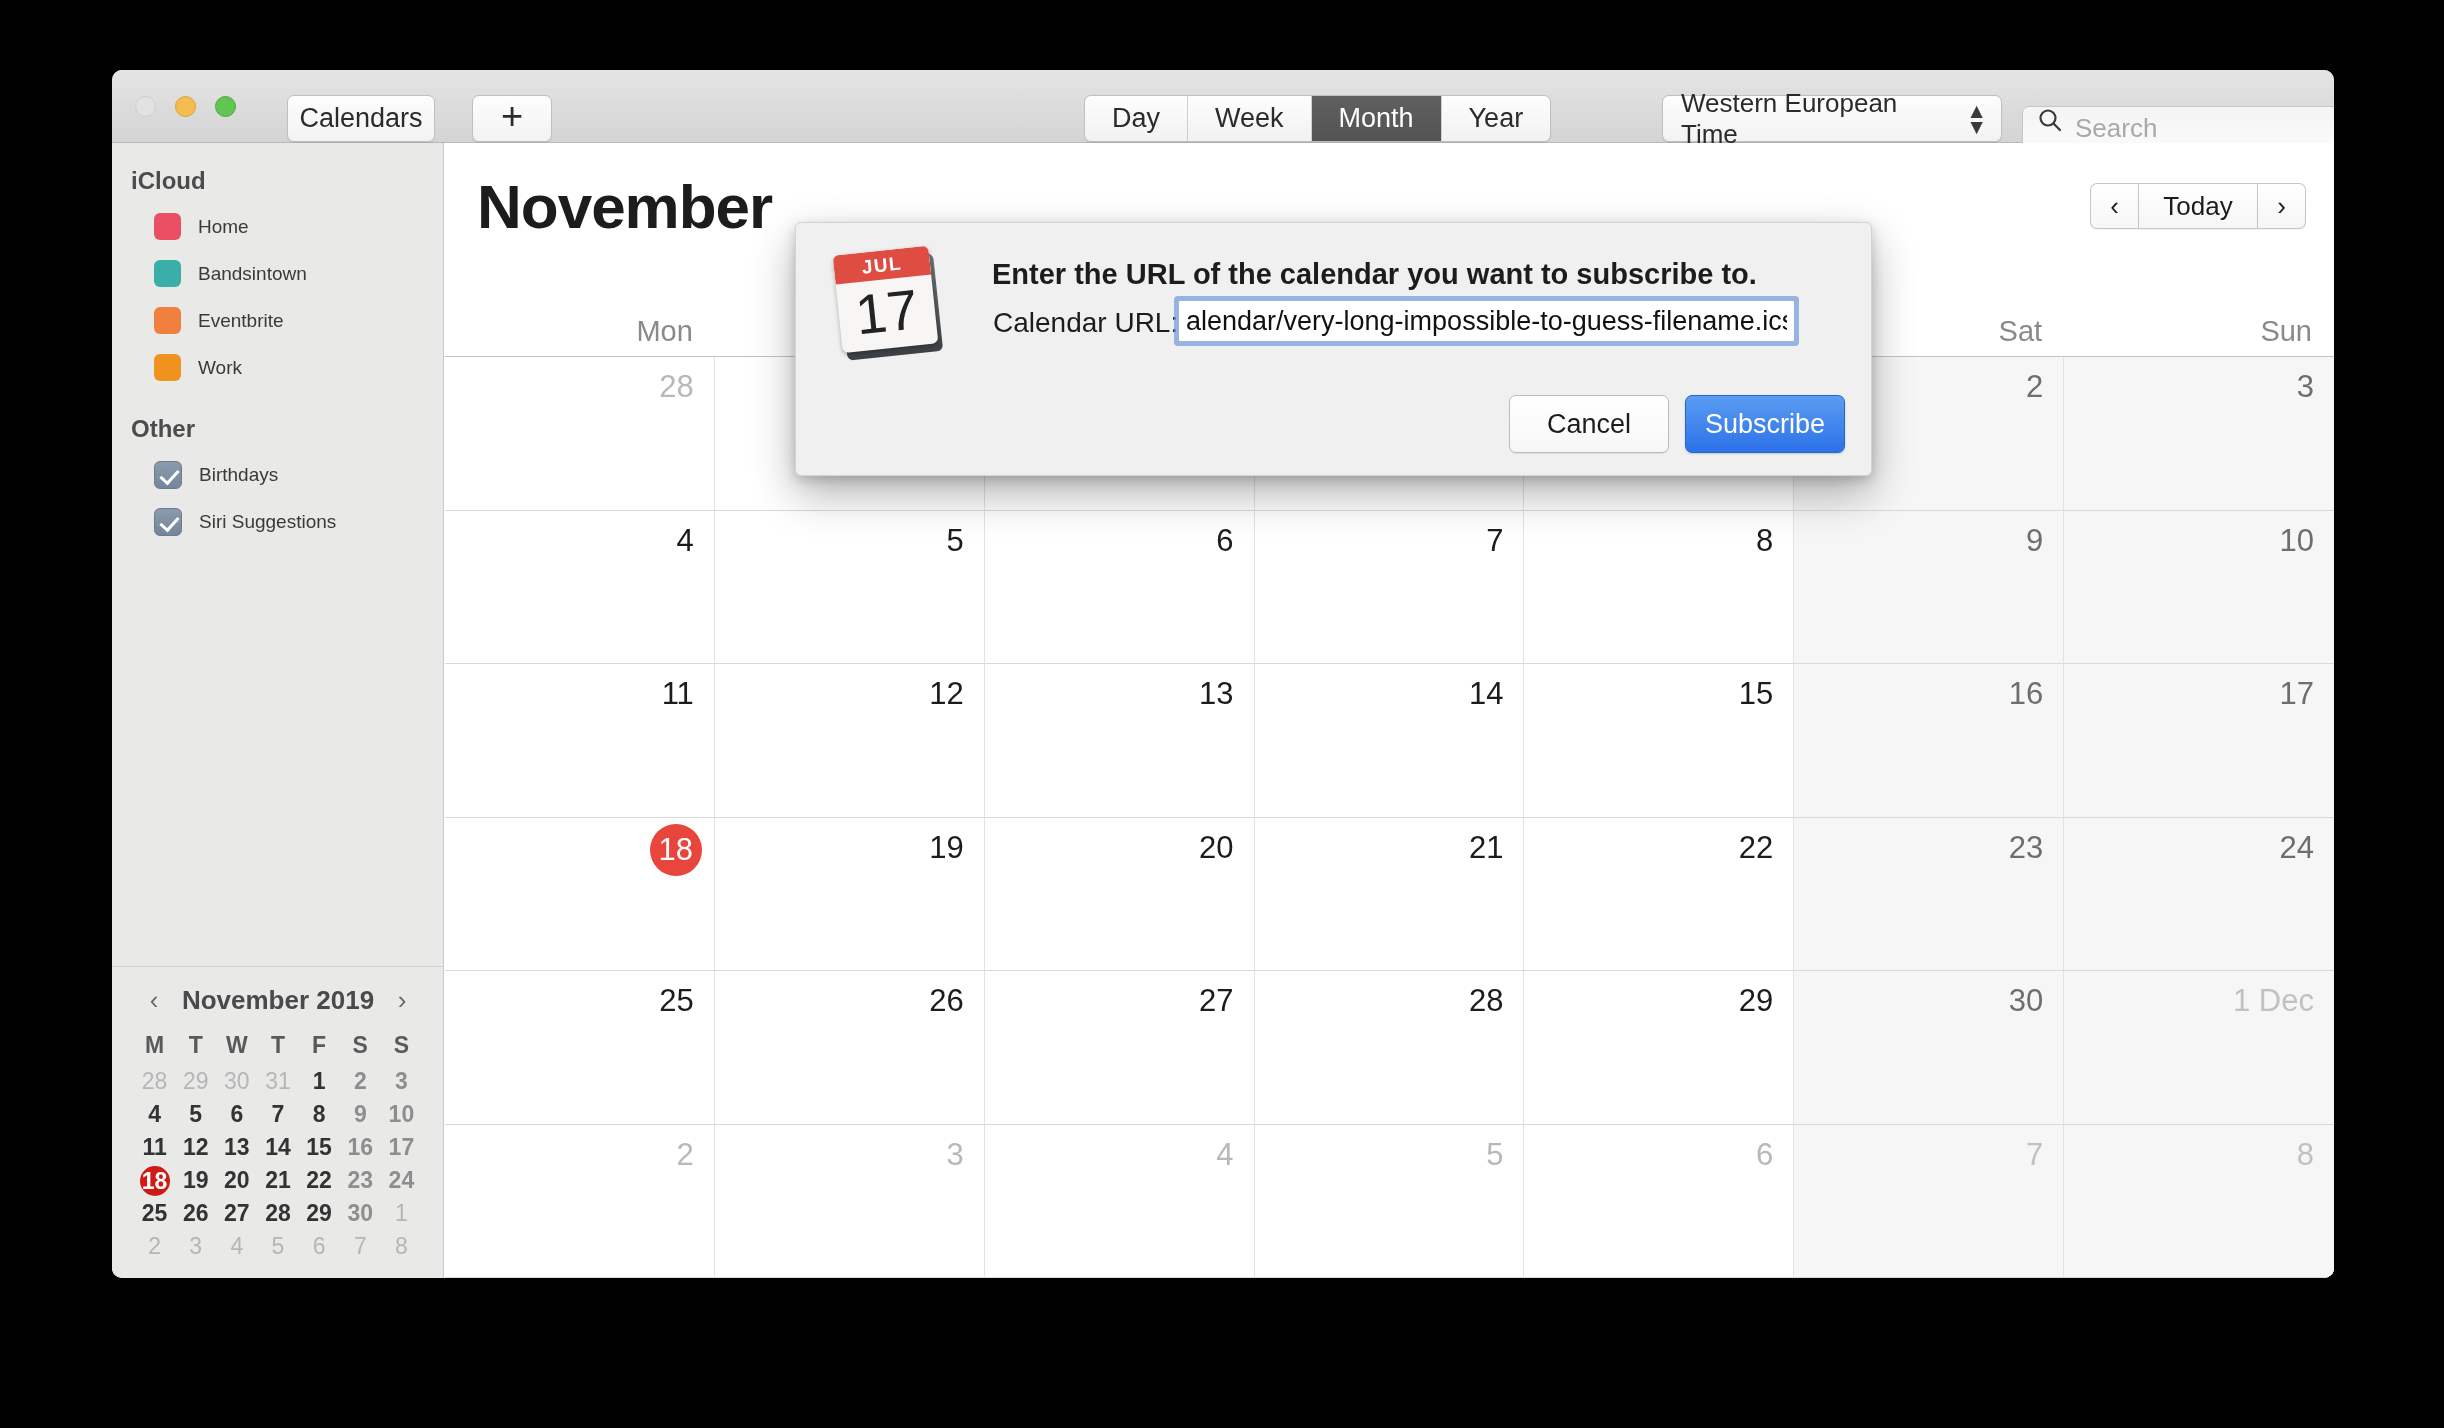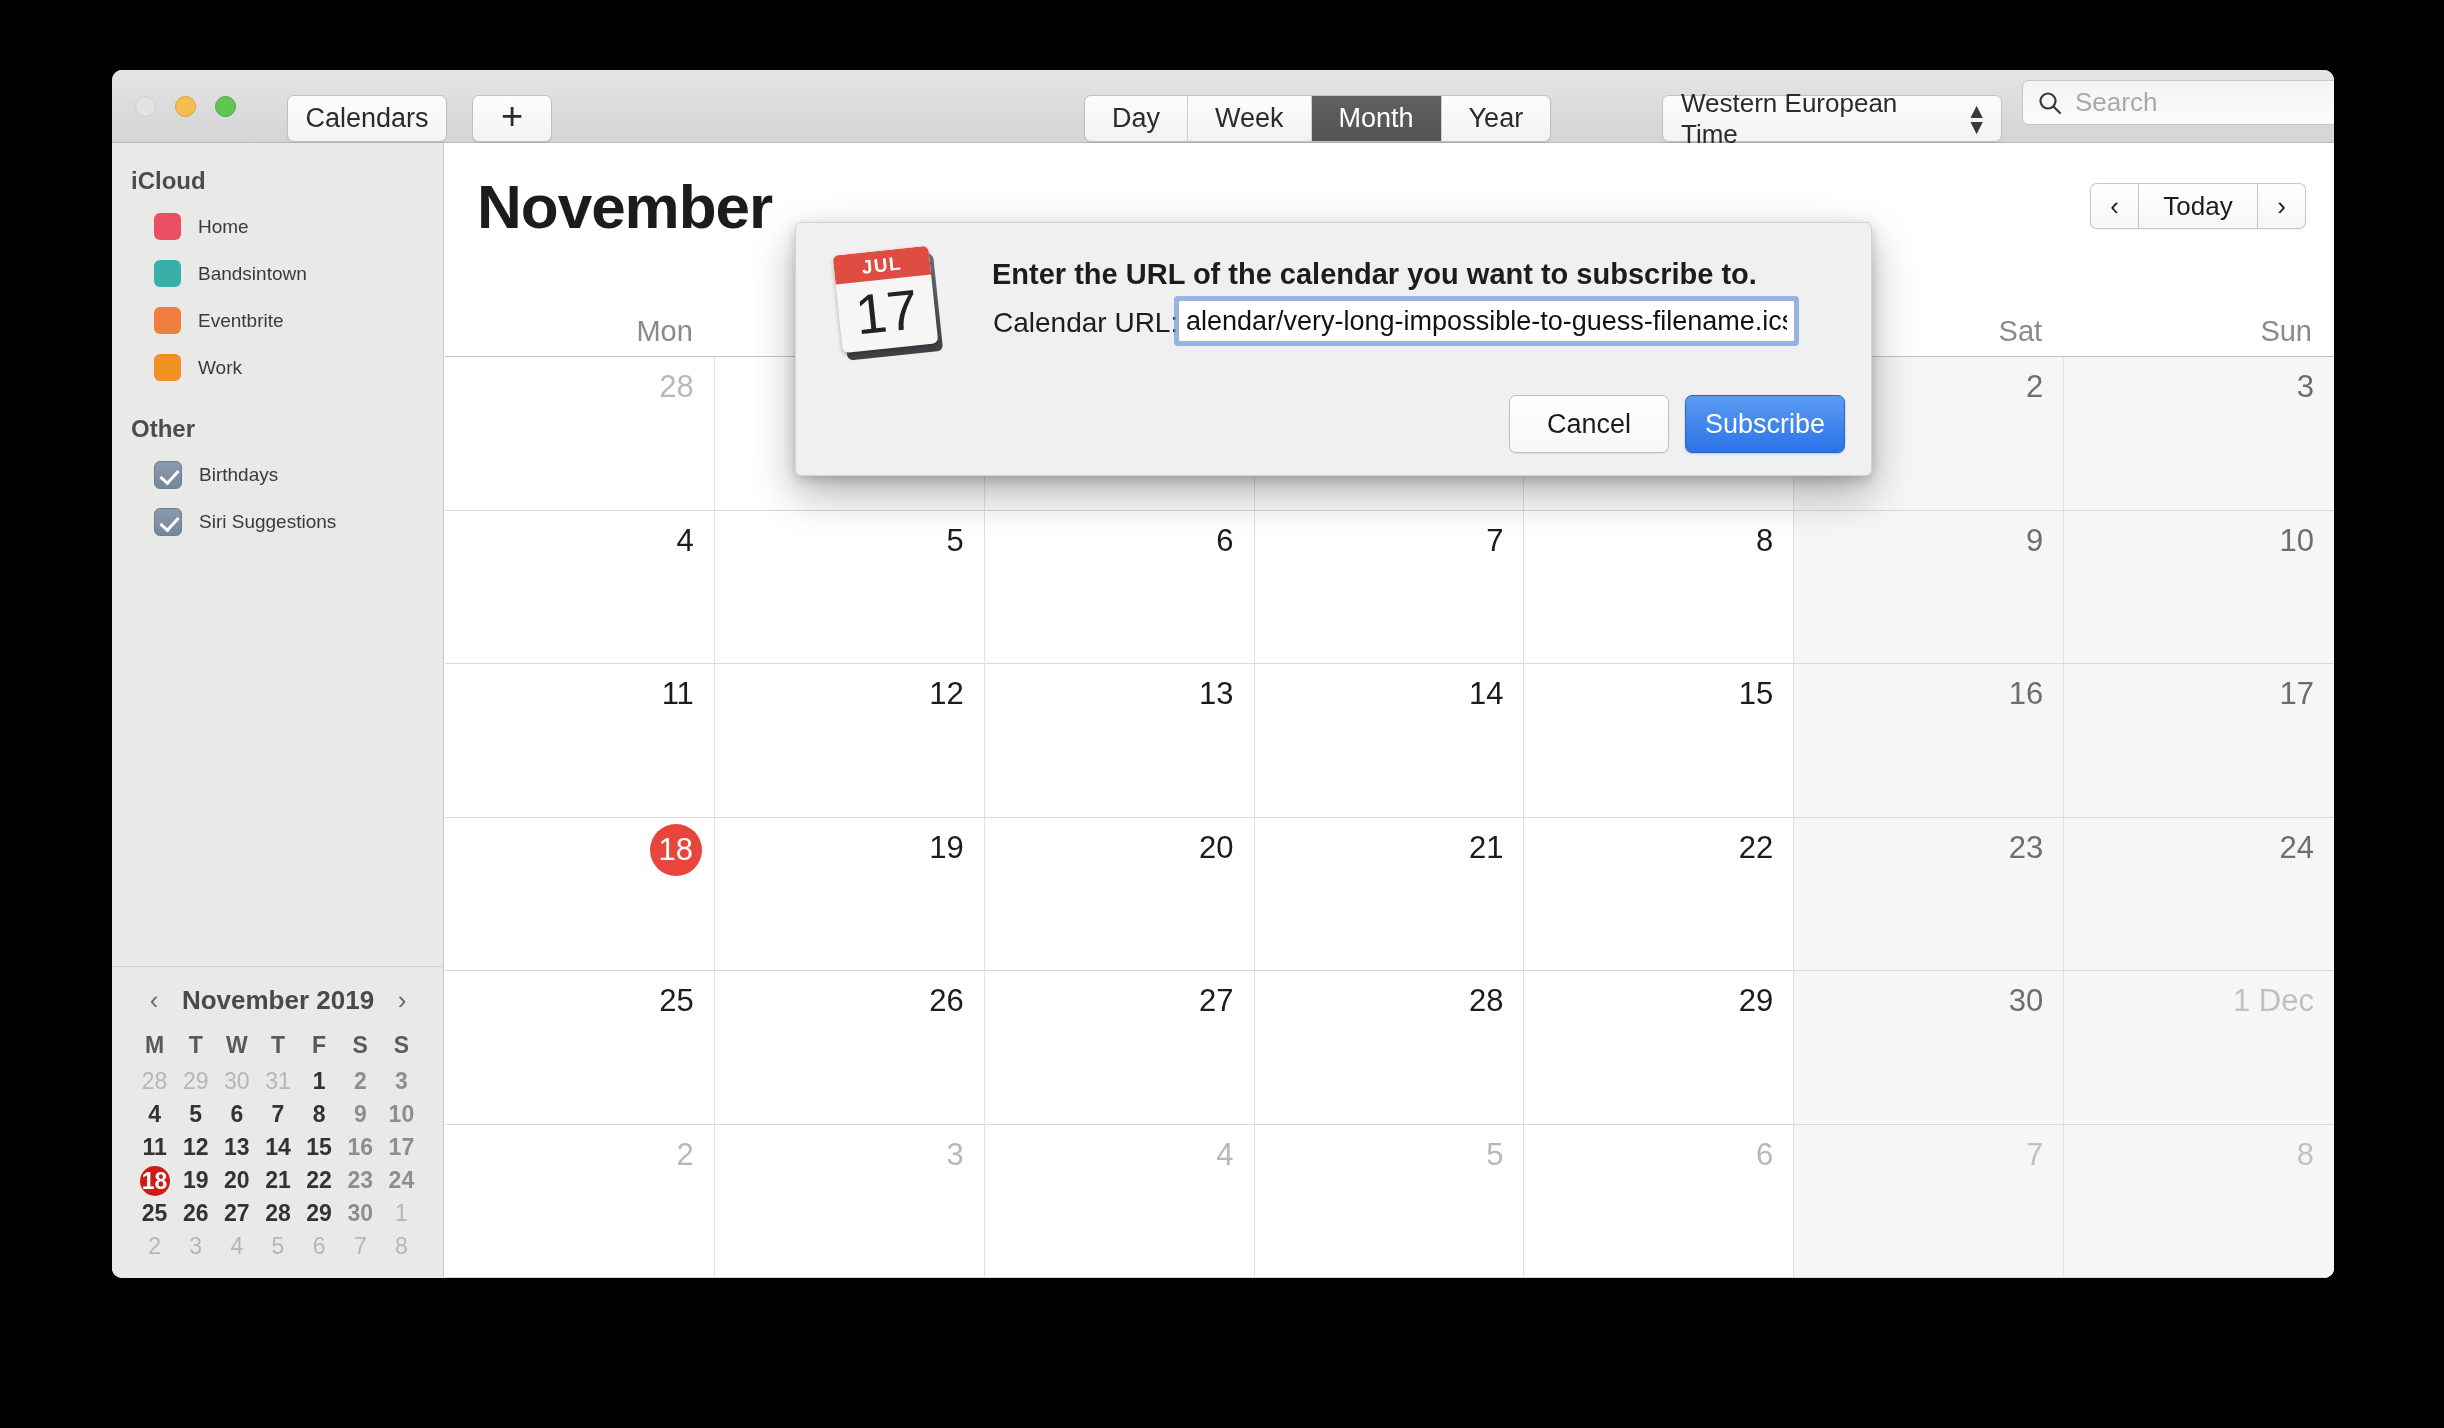--- a/index.html
+++ b/index.html
@@ -67,21 +67,21 @@
     align-items: center;
     justify-content: center;
     font-size: 27px;
     color: #2b2b2b;
     cursor: default;
     user-select: none;
   }
 
   #calendars-btn {
     left: 175px; top: 25px;
-    width: 160px; height: 47px; text-align: center;
+    width: 148px; height: 47px; text-align: center;
   }
   #add-btn {
     left: 360px; top: 25px;
     width: 80px; height: 47px;
     font-size: 38px;
     font-weight: 300;
     padding-bottom: 4px;
   }
 
   
@@ -129,27 +129,26 @@
     justify-content: center;
     line-height: 0.72;
     font-size: 21px;
     color: #3a3a3a;
     margin-left: 10px;
   }
 
   
   #search-field {
     position: absolute;
-    left: 1910px; top: 10px;
+    left: 1910px; top: 36px;
     width: 390px; height: 45px;
     background: linear-gradient(to bottom, #f4f4f4, #fbfbfb);
     border: 1px solid #c6c6c6;
     border-radius: 7px;
     display: flex;
-    align-items: center;
     padding-left: 14px;
     gap: 12px;
   }
   #search-field input {
     border: none;
     outline: none;
     background: transparent;
     font-family: inherit;
     font-size: 26px;
     color: #2b2b2b;

